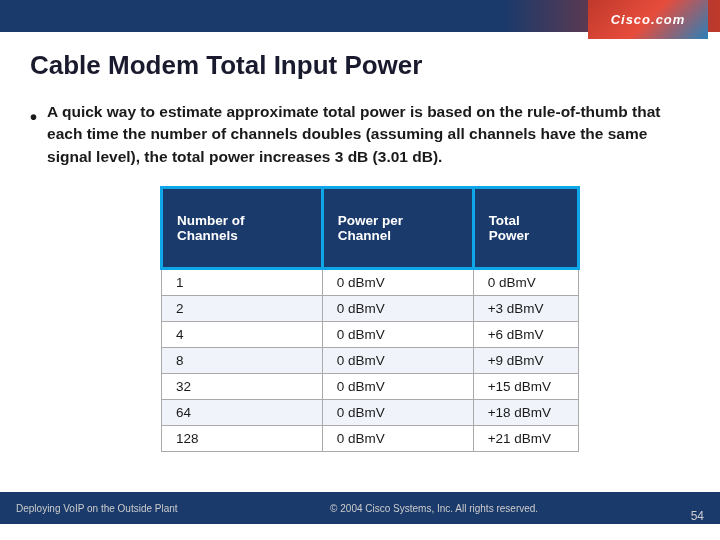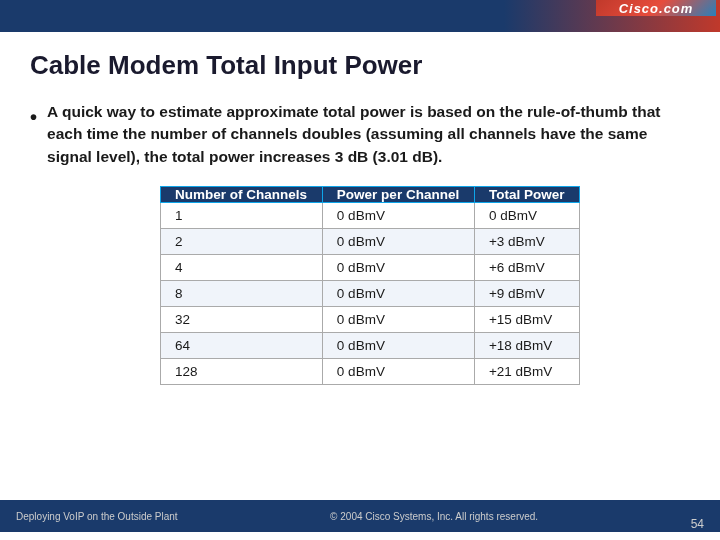--- a/index.html
+++ b/index.html
@@ -9,24 +9,24 @@
       background: #ffffff;
       font-family: Arial, sans-serif;
       overflow: hidden;
       position: relative;
     }
 
     
     .cisco-logo-bar {
       position: absolute;
       top: 0;
-      right: 4px;
+      right: 12px;
       background: linear-gradient(135deg, #c0392b 0%, #e74c3c 50%, #2980b9 100%);
       width: 120px;
-      height: 16px;
+      height: 39px;
       display: flex;
       align-items: center;
       justify-content: center;
     }
 
     .cisco-logo-text {
       color: white;
       font-size: 13px;
       font-weight: bold;
       font-style: italic;
@@ -78,41 +78,41 @@
 
     table {
       border-collapse: collapse;
       width: 420px;
       font-size: 13.5px;
     }
 
     th {
       background: #1a3a6b;
       color: #ffffff;
-      padding: 0 14px;
+      padding: 24px 14px;
       text-align: left;
       font-weight: bold;
-      border: 1px solid #0ea5e9;
+      border: 3px solid #0ea5e9;
     }
 
     td {
       padding: 5px 14px;
       border: 1px solid #aaa;
       background: #ffffff;
       color: #1a1a1a;
     }
 
     tr:nth-child(even) td {
       background: #f0f4fa;
     }
 
     
     .footer {
       position: absolute;
-      bottom: 8px;
+      bottom: 16px;
       left: 0;
       right: 0;
       height: 32px;
       background: #1a3a6b;
       display: flex;
       align-items: center;
       justify-content: space-between;
       padding: 0 16px;
     }
 

